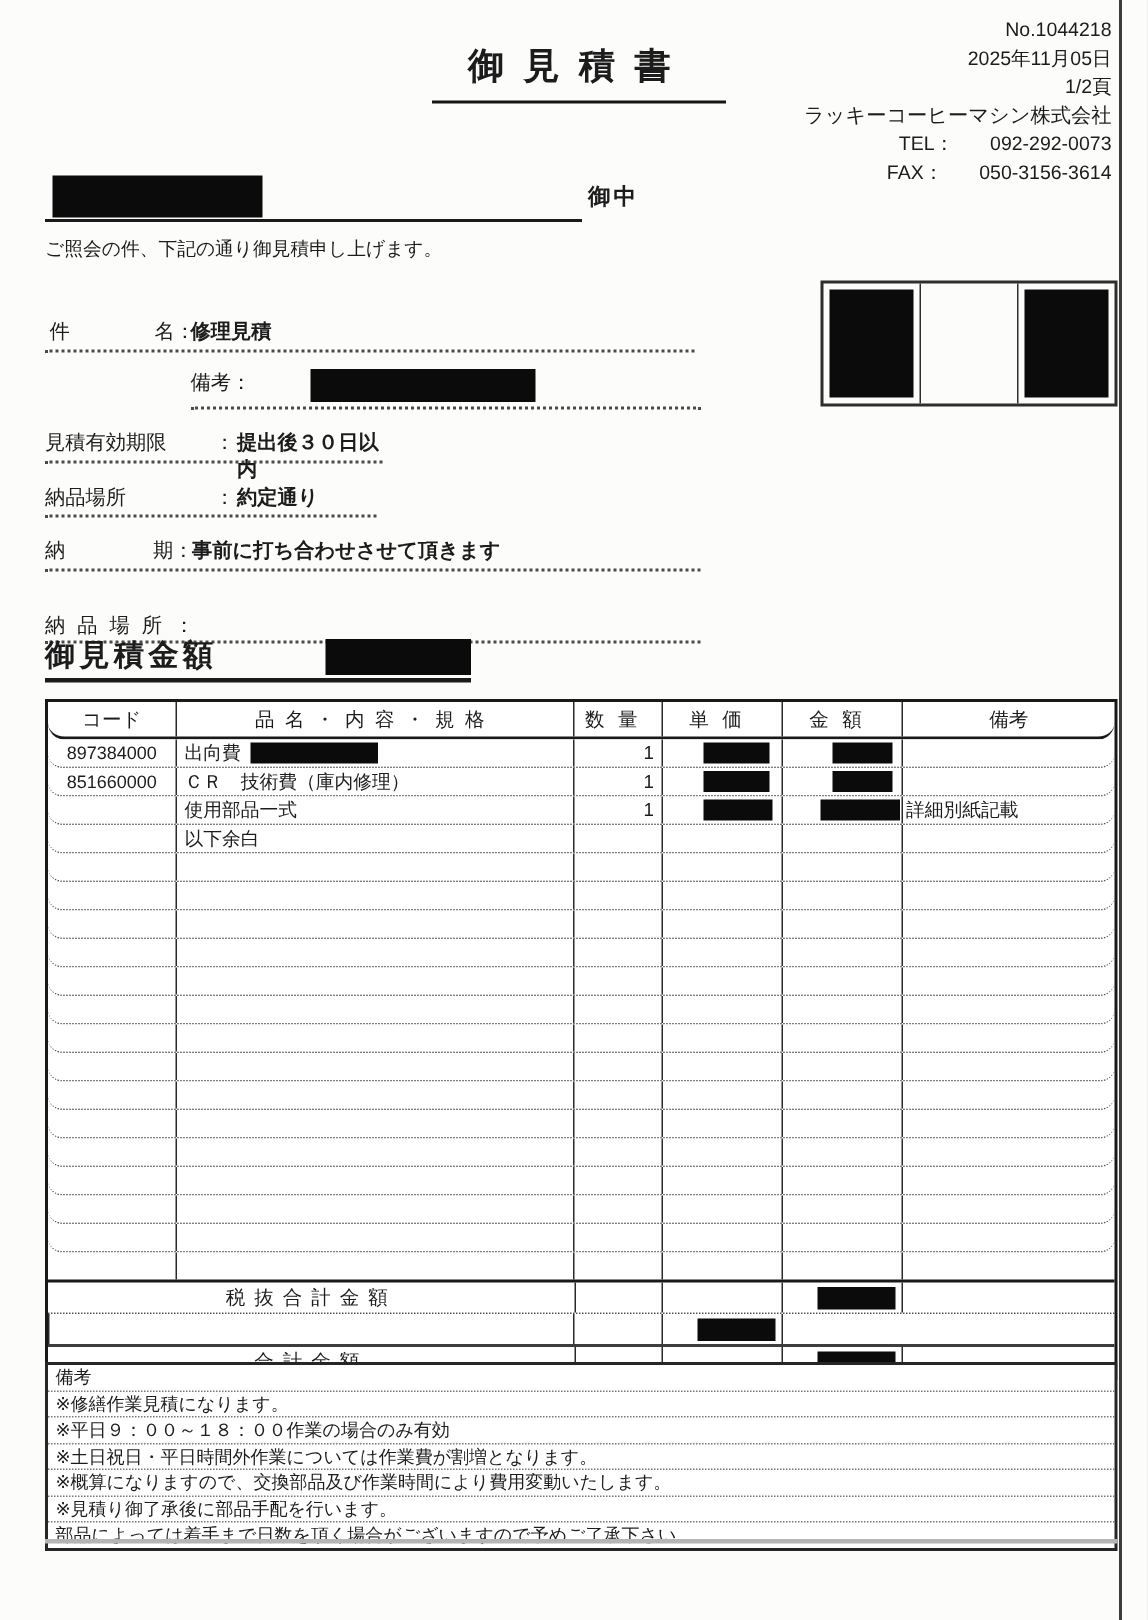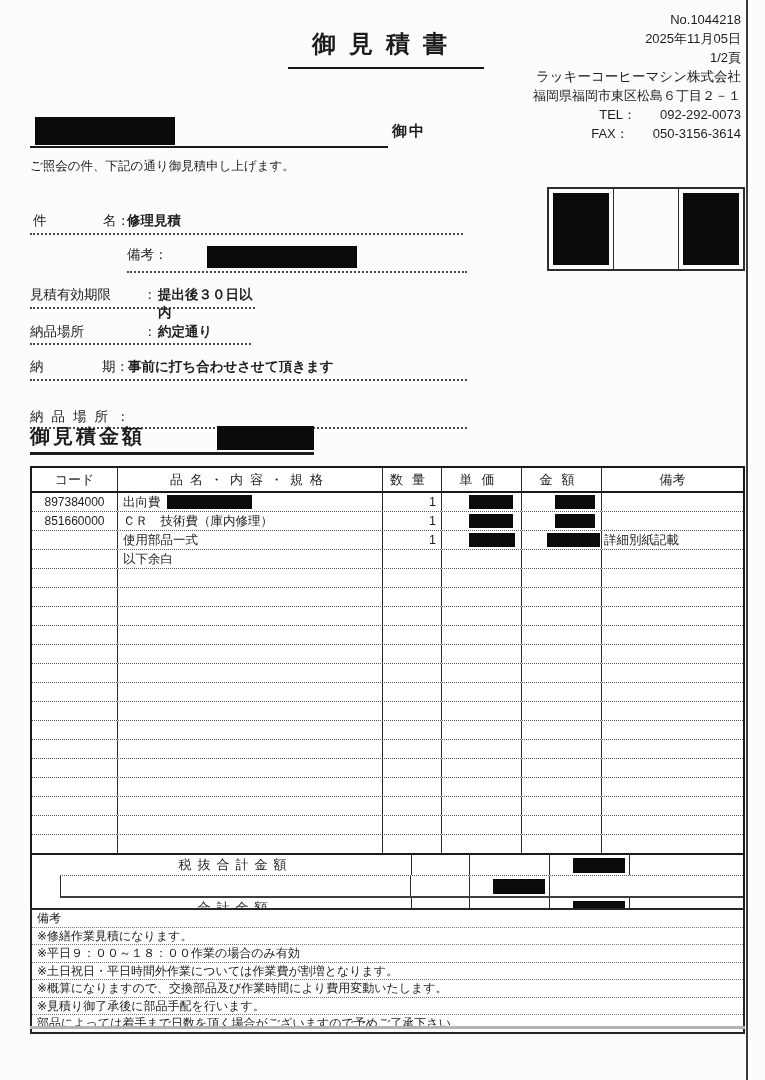--- a/index.html
+++ b/index.html
@@ -34,35 +34,35 @@
   #f-payment{left:30px;top:323px;width:221px;height:20px;}
   #f-delivery{left:30px;top:358px;width:437px;height:21px;}
   #f-place{left:30px;top:408px;width:437px;height:19px;letter-spacing:8px;}
   .poslbl{position:absolute;top:0;}
   
   #amt-label{left:30px;top:423px;font-size:20px;font-weight:bold;letter-spacing:3px;}
   #amt-box{left:217px;top:426px;width:97px;height:24px;}
   #amt-line{left:30px;top:452px;width:284px;height:2.5px;background:#1b1b1b;}
   
   #tbl{left:30px;top:466px;width:715px;border:2.5px solid #191919;box-sizing:border-box;background:#fff;}
-  .trow{display:grid;grid-template-columns:86px 265px 59px 80px 80px 1fr;}
+  .trow{display:grid;grid-template-columns:86px 265px 59px 80px 80px 1fr;border-radius:11px;}
   .trow .c{border-right:1.5px solid #2a2a2a;display:flex;align-items:center;overflow:hidden;}
   .trow .c:last-child{border-right:none;}
   #thead{height:23px;border-bottom:2px solid #191919;font-size:13px;}
   #thead .c{justify-content:center;}
   #thead .h2{letter-spacing:7px;}
   #thead .h3,#thead .h4,#thead .h5{letter-spacing:9px;}
   .drow{height:18px;border-bottom:1.5px dotted #555;font-size:12.5px;}
   .drow .code{justify-content:center;font-size:12px;}
   .drow .name{padding-left:5px;}
   .drow .qty{justify-content:flex-end;padding-right:5px;}
   .bx{height:14px;}
   .erow{height:18px;border-bottom:1.5px dotted #555;}
   .erow:last-child{border-bottom:none;}
-  #totals{border-top:2.5px solid #191919;padding-left:28px;}
+  #totals{border-top:2.5px solid #191919;}
   .srow{display:grid;grid-template-columns:351px 59px 80px 80px 1fr;height:20px;font-size:13px;}
   .srow .c{border-right:1.5px solid #2a2a2a;display:flex;align-items:center;}
   .srow .c:last-child{border-right:none;}
   .srow .lab{justify-content:center;letter-spacing:6px;border-right:none;}
   .srow .c.l1{border-left:1.5px solid #2a2a2a;}
   .srow .amt{justify-content:flex-end;padding-right:4px;}
   .srow .amt .bx{width:52px;height:15px;}
   #t-sub{border-bottom:1.5px dotted #555;}
   #t-tax{border-bottom:2px solid #3d3d3d;}
   
@@ -80,21 +80,20 @@
 
   <div id="edge-line" class="abs"></div>
 
   <div id="title" class="abs">御見積書</div>
 
   <div id="info" class="abs">
     <div>No.1044218</div>
     <div>2025年11月05日</div>
     <div>1/2頁</div>
     <div class="co">ラッキーコーヒーマシン株式会社</div>
-    <div>福岡県福岡市東区松島６丁目２－１</div>
     <div class="telrow">
       <span>TEL：</span>
       <span>092-292-0073</span>
     </div>
     <div class="telrow">
       <span>FAX：</span>
       <span>050-3156-3614</span>
     </div>
   </div>
 

